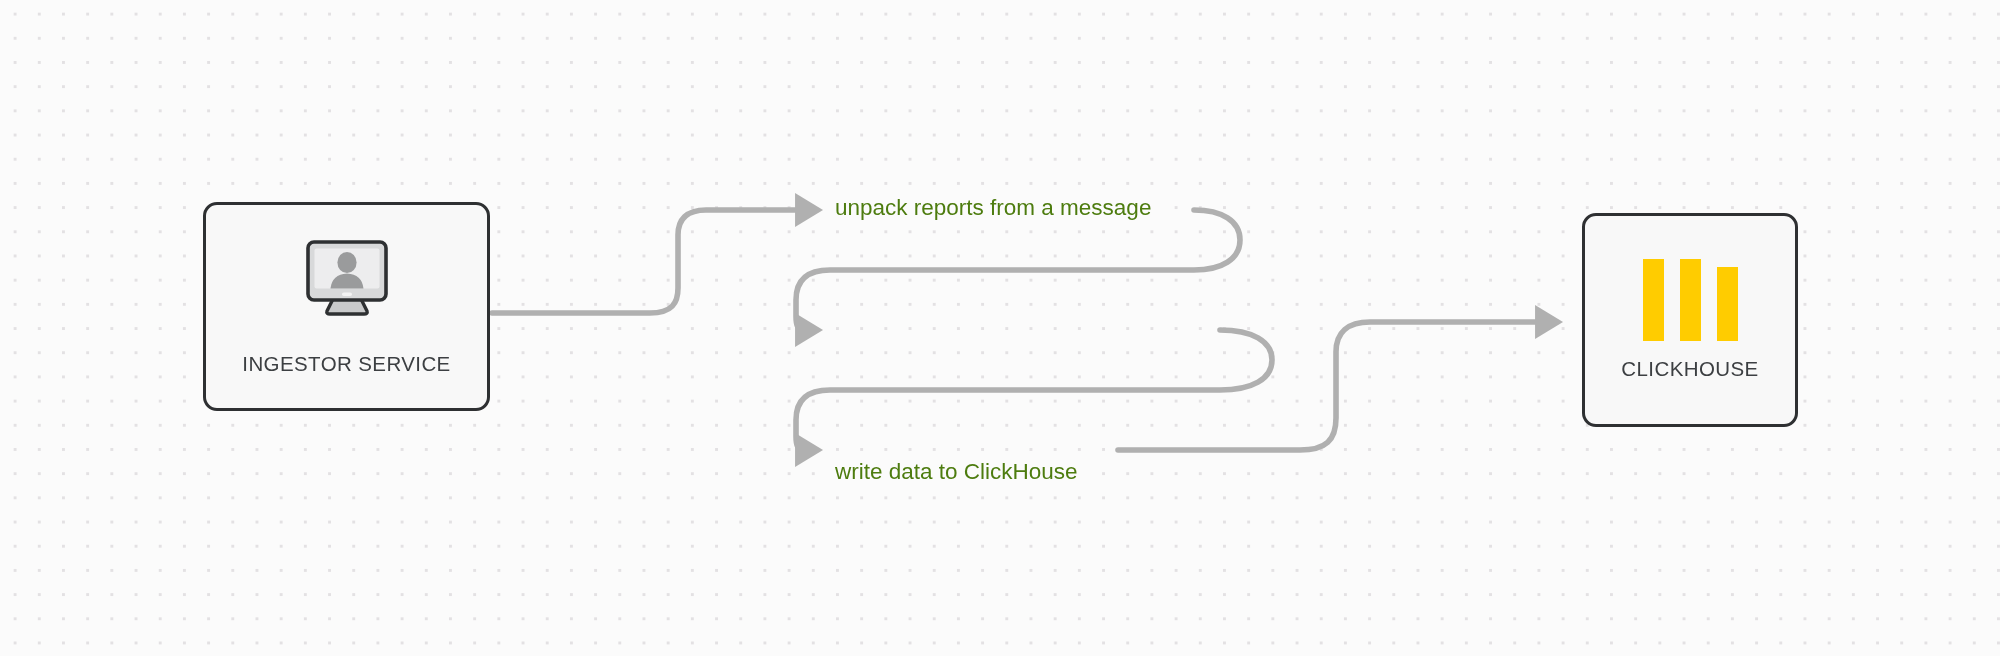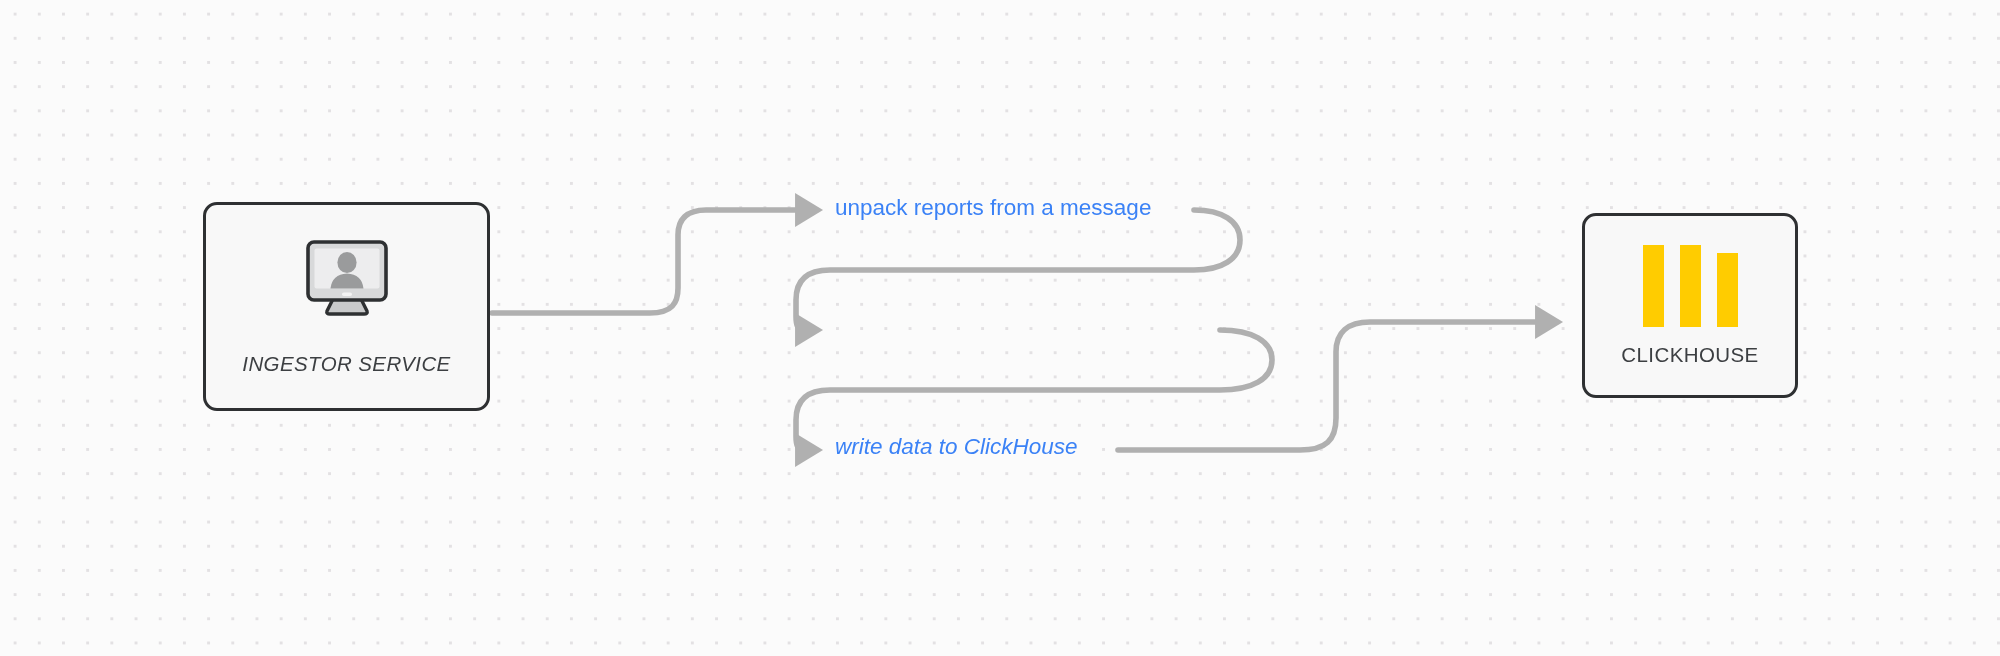--- a/index.html
+++ b/index.html
@@ -50,27 +50,27 @@
     text-align: center;
   }
 
   #node-ingestor {
     left: 203px;
     top: 202px;
     width: 287px;
     height: 209px;
   }
   #node-ingestor .node-icon { margin-bottom: 14px; }
-  #node-ingestor .node-label { margin-top: 15px; font-style: italic; }
+  #node-ingestor .node-label { margin-top: 15px; }
 
   #node-clickhouse {
     left: 1582px;
     top: 213px;
     width: 216px;
-    height: 185px;
+    height: 214px;
   }
   #node-clickhouse .node-icon { margin-bottom: 16px; }
 
   
   .ch-bars {
     display: flex;
     align-items: flex-end;
     gap: 16px;
     height: 82px;
   }
@@ -78,29 +78,29 @@
     width: 21px;
     height: 82px;
     background: #fc0;
   }
   .ch-bar.short { height: 74px; }
 
   
   .edge-label {
     position: absolute;
     font-size: 22.5px;
-    color: #3b82f6;
+    color: #4d7c0f;
     white-space: nowrap;
     background: #fbfbfb;
     padding: 1px 7px 2px 7px;
     line-height: 1.25;
   }
   #edge-label-1 { left: 828px; top: 193px; }
   #edge-label-2 { left: 828px; top: 313px; }
-  #edge-label-3 { left: 828px; top: 432px; font-style: italic; }
+  #edge-label-3 { left: 828px; top: 457px; }
 </style>
 </head>
 <body>
 
 <div id="canvas">
 
   <svg id="edge-layer" viewBox="0 0 2000 656" width="2000" height="656" xmlns="http://www.w3.org/2000/svg">
     <defs>
       <marker id="arrowhead" markerWidth="9" markerHeight="9" refX="1.6" refY="3.2" orient="auto" markerUnits="strokeWidth">
         <path d="M0,0.15 L0,6.25 L5.0,3.2 z" fill="#b0b0b0"></path>

